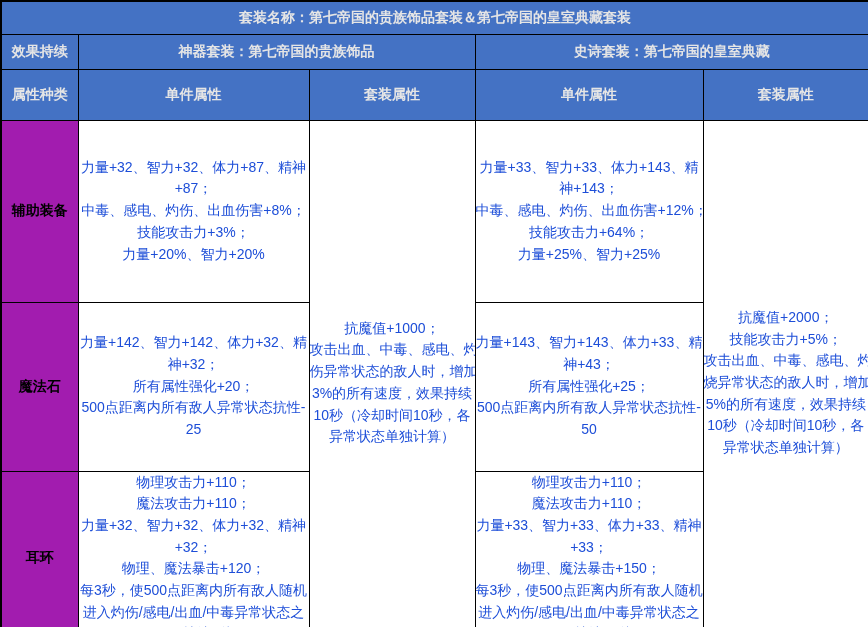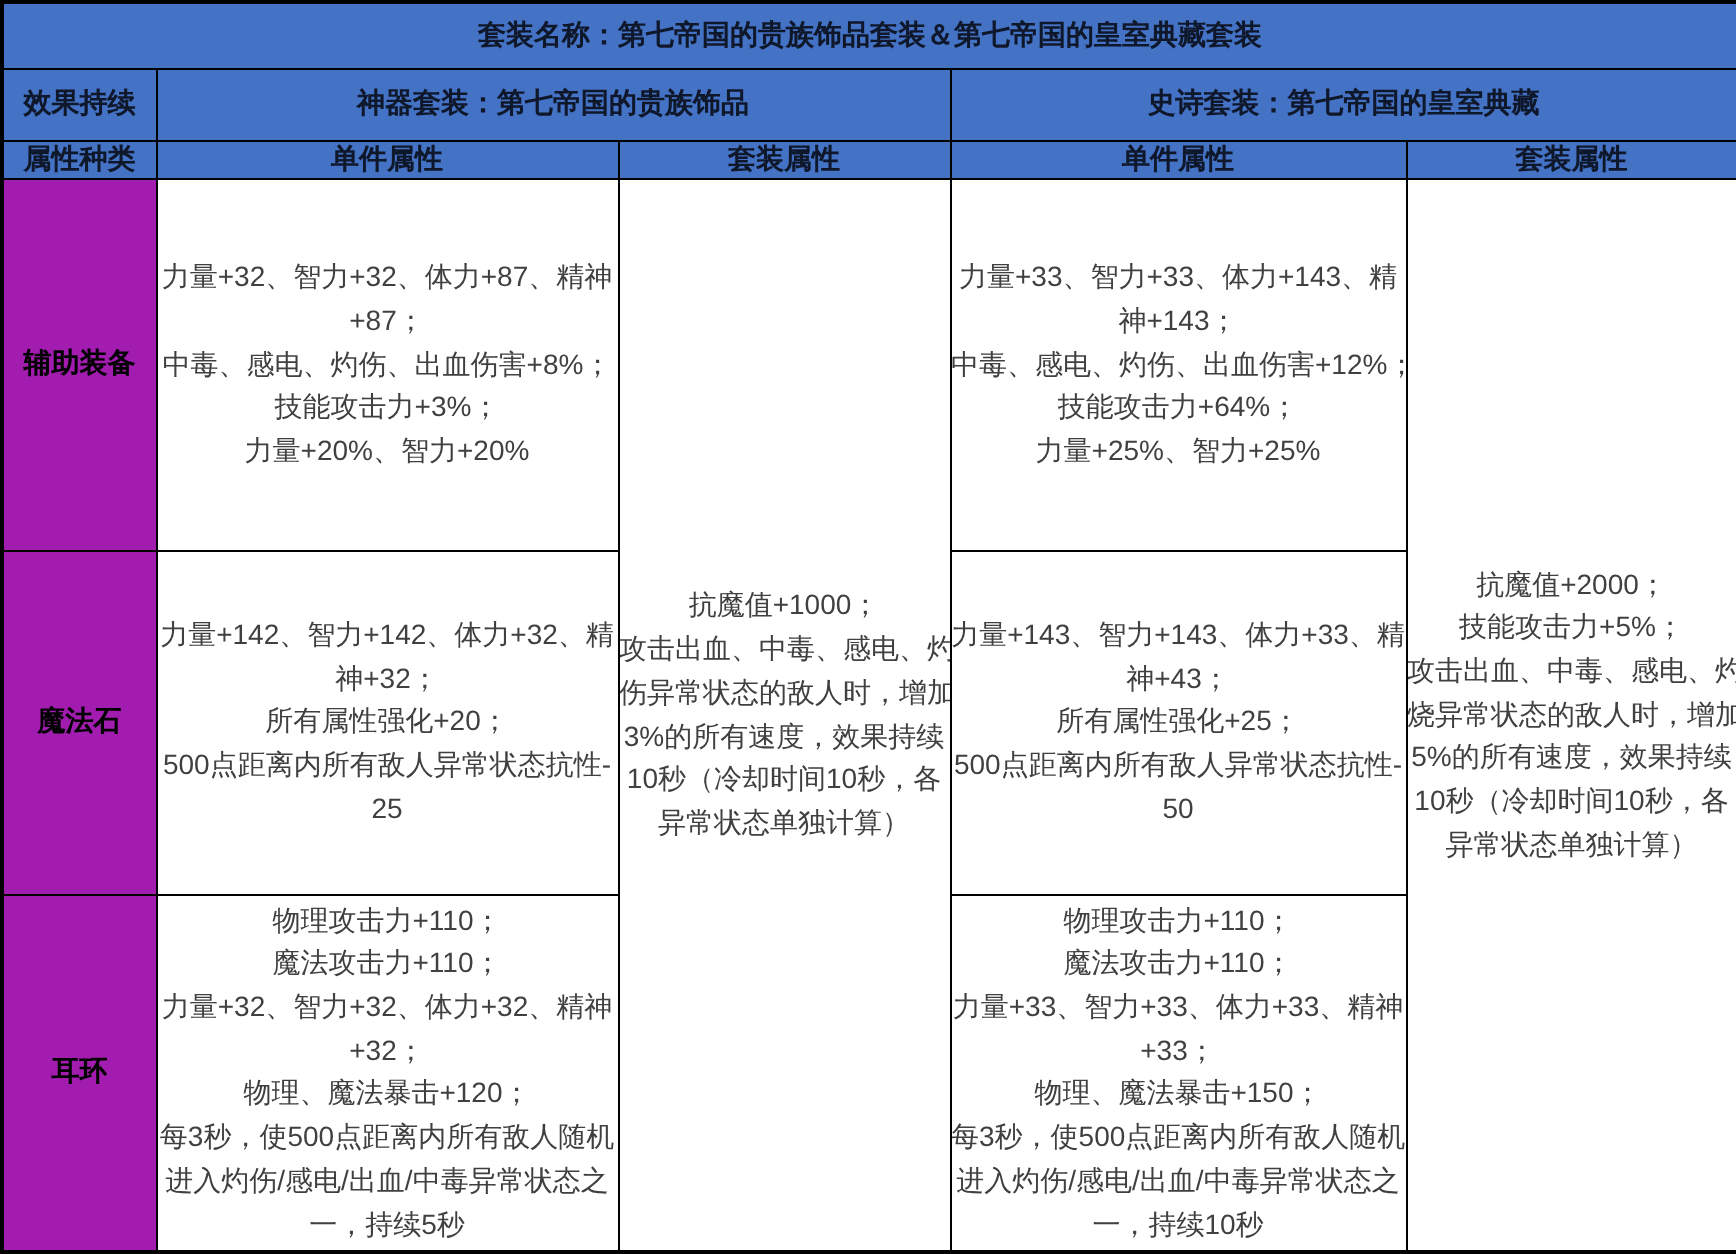--- a/index.html
+++ b/index.html
@@ -16,33 +16,33 @@
     border: 2px solid #000000;
   }
   table.set-table td {
     border: 1.5px solid #000000;
     text-align: center;
     vertical-align: middle;
     overflow: hidden;
   }
   td.hdr {
     background: #4472C4;
-    color: #0f172a;
+    color: #e5e5e5;
     font-weight: bold;
     font-size: 14px;
   }
   td.lbl {
     background: #a21caf;
     color: #000000;
     font-weight: bold;
     font-size: 14px;
   }
   td.body-cell {
     background: #ffffff;
-    color: #404040;
+    color: #1d4ed8;
     font-size: 14px;
     line-height: 21.7px;
     white-space: pre;
   }
 </style>
 </head>
 <body>
 
 <table class="set-table">
   <colgroup>
@@ -57,21 +57,21 @@
       <tr style="height:33px">
     <td class="hdr" colspan="5">套装名称：第七帝国的贵族饰品套装＆第七帝国的皇室典藏套装</td>
   </tr>
 
   <tr style="height:35px">
     <td class="hdr">效果持续</td>
     <td class="hdr" colspan="2">神器套装：第七帝国的贵族饰品</td>
     <td class="hdr" colspan="2">史诗套装：第七帝国的皇室典藏</td>
   </tr>
 
-  <tr style="height:19px">
+  <tr style="height:51px">
     <td class="hdr">属性种类</td>
     <td class="hdr">单件属性</td>
     <td class="hdr">套装属性</td>
     <td class="hdr">单件属性</td>
     <td class="hdr">套装属性</td>
   </tr>
 
   <tr style="height:182px">
     <td class="lbl">辅助装备</td>
     <td class="body-cell">力量+32、智力+32、体力+87、精神

